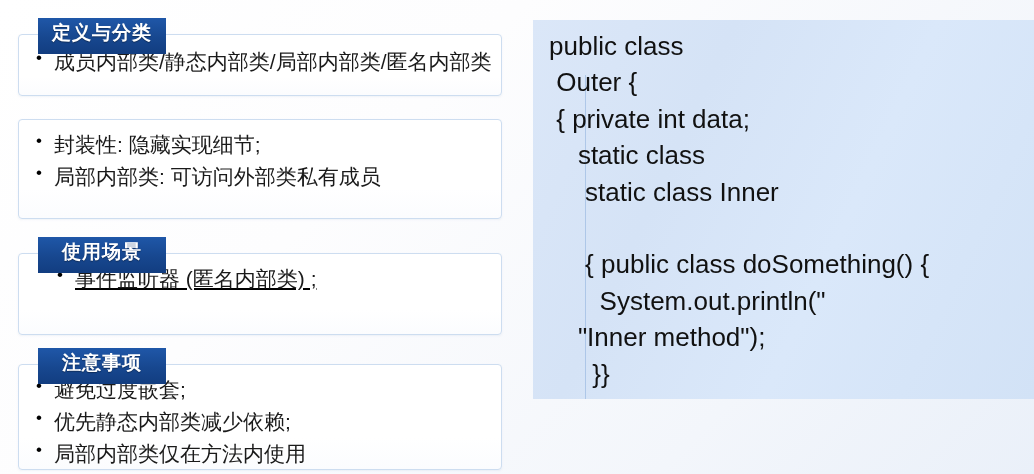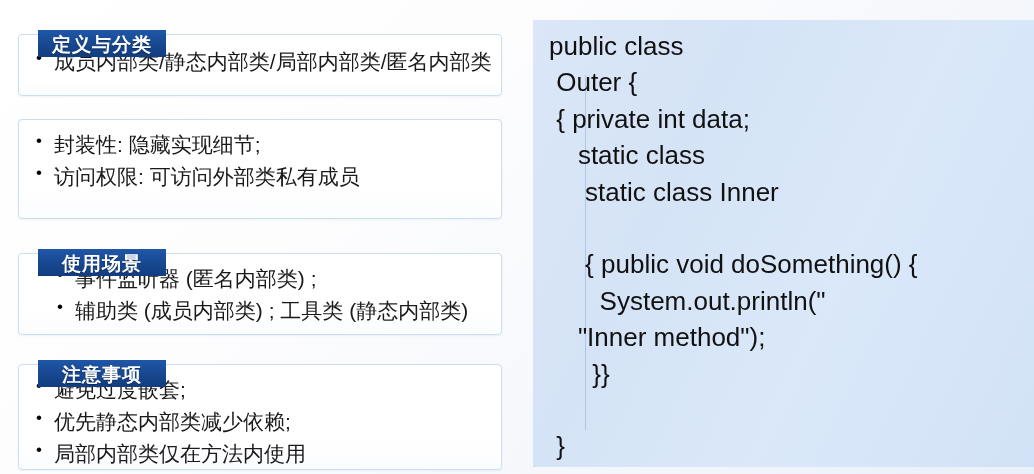--- a/index.html
+++ b/index.html
@@ -33,28 +33,28 @@
     left:0; right:0;
     top:16px;
     background:linear-gradient(180deg,#ffffff 0%,#ffffff 70%,#fbfcfe 100%);
     border:1px solid #cdddf0;
     border-radius:4px;
     box-shadow:0 1px 2px rgba(120,150,190,0.10);
   }
 
   .section-badge {
     position:absolute;
-    left:20px; top:12px;
+    left:20px; top:0;
     z-index:5;
     background:linear-gradient(180deg,#1f57a8 0%,#17478f 55%,#123d80 100%);
     color:#ffffff;
     font-size:19px;
     font-weight:bold;
     letter-spacing:1px;
-    padding:4px 14px 1px 14px;
+    padding:4px 14px 10px 14px;
     min-width:128px;
     text-align:center;
     text-shadow:0 1px 1px rgba(0,0,0,0.35);
     line-height:1.18;
     white-space:nowrap;
   }
 
   .bullets {
     position:relative;
     z-index:2;
@@ -81,33 +81,33 @@
 
   
   #section-0 { top:18px; }
   #section-0 .section-card { height:62px; }
   #section-0 .bullets { padding-top:28px; }
 
   #section-1 { top:103px; }
   #section-1 .section-card { height:100px; }
   #section-1 .bullets { padding-top:26px; }
 
-  #section-2 { top:237px; }
+  #section-2 { top:237px;text-decoration:underline; }
   #section-2 .section-card { height:82px; }
   #section-2 .bullets { padding-top:26px;padding-left:35px; }
 
   #section-3 { top:348px; }
   #section-3 .section-card { height:106px; }
   #section-3 .bullets { padding-top:26px; }
 
   
   #code-panel {
     position:absolute;
     left:533px; top:20px;
-    width:501px; height:447px;
+    width:501px; height:379px;
     background:linear-gradient(115deg,#dbe7f8 0%,#d5e3f6 30%,#dae8fa 60%,#d2e2f6 100%);
     overflow:hidden;
   }
 
   #code-indent-guide {
     position:absolute;
     left:52px; top:55px;
     width:1px; height:355px;
     background:rgba(140,175,220,0.55);
   }
@@ -141,30 +141,29 @@
     <div class="section-badge">定义与分类</div>
     <ul class="bullets">
       <li>成员内部类/静态内部类/局部内部类/匿名内部类</li>
     </ul>
   </div>
 
   <div class="section" id="section-1">
     <div class="section-card"></div>
     <ul class="bullets">
       <li>封装性: 隐藏实现细节;</li>
-      <li>访问权限: 可访问外部类私有成员</li>
+      <li>局部内部类: 可访问外部类私有成员</li>
     </ul>
   </div>
 
   <div class="section" id="section-2">
     <div class="section-card"></div>
     <div class="section-badge">使用场景</div>
     <ul class="bullets">
       <li>事件监听器 (匿名内部类) ;</li>
-      <li>辅助类 (成员内部类) ; 工具类 (静态内部类)</li>
     </ul>
   </div>
 
   <div class="section" id="section-3">
     <div class="section-card"></div>
     <div class="section-badge">注意事项</div>
     <ul class="bullets">
       <li>避免过度嵌套;</li>
       <li>优先静态内部类减少依赖;</li>
       <li>局部内部类仅在方法内使用</li>
@@ -175,20 +174,20 @@
 
 <div id="code-panel">
   <div id="code-indent-guide"></div>
   <div id="code-lines">
     <div class="code-line">public class</div>
     <div class="code-line"> Outer {</div>
     <div class="code-line"> { private int data;</div>
     <div class="code-line">    static class</div>
     <div class="code-line">     static class Inner</div>
     <div class="code-line blank">&nbsp;</div>
-    <div class="code-line">     { public void doSomething() {</div>
+    <div class="code-line">     { public class doSomething() {</div>
     <div class="code-line">       System.out.println("</div>
     <div class="code-line">    "Inner method");</div>
     <div class="code-line">      }}</div>
     <div class="code-line blank">&nbsp;</div>
     <div class="code-line"> }</div>
   </div>
 </div>
 
 </body></html>

